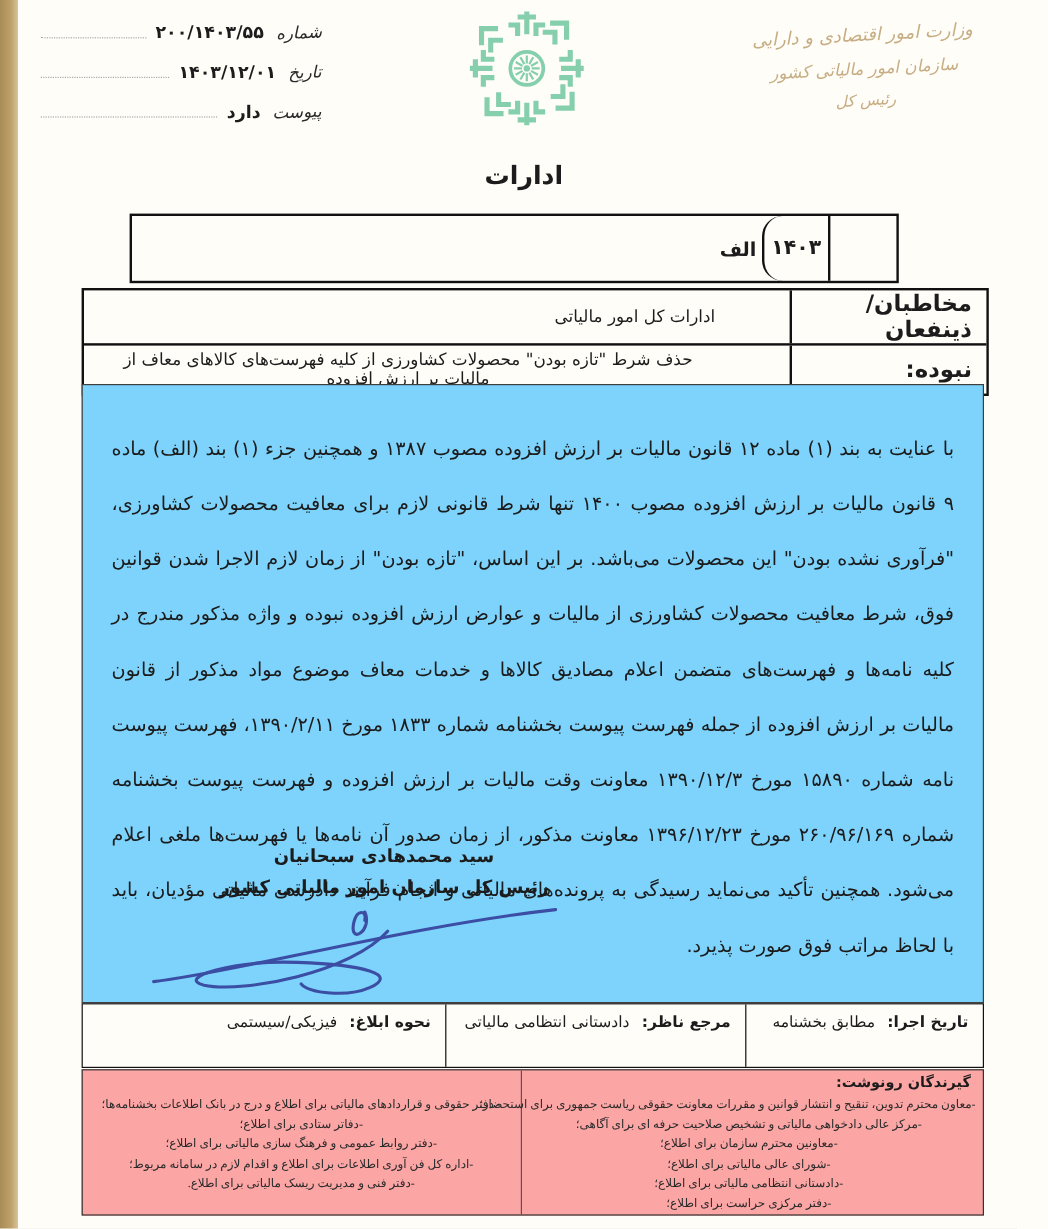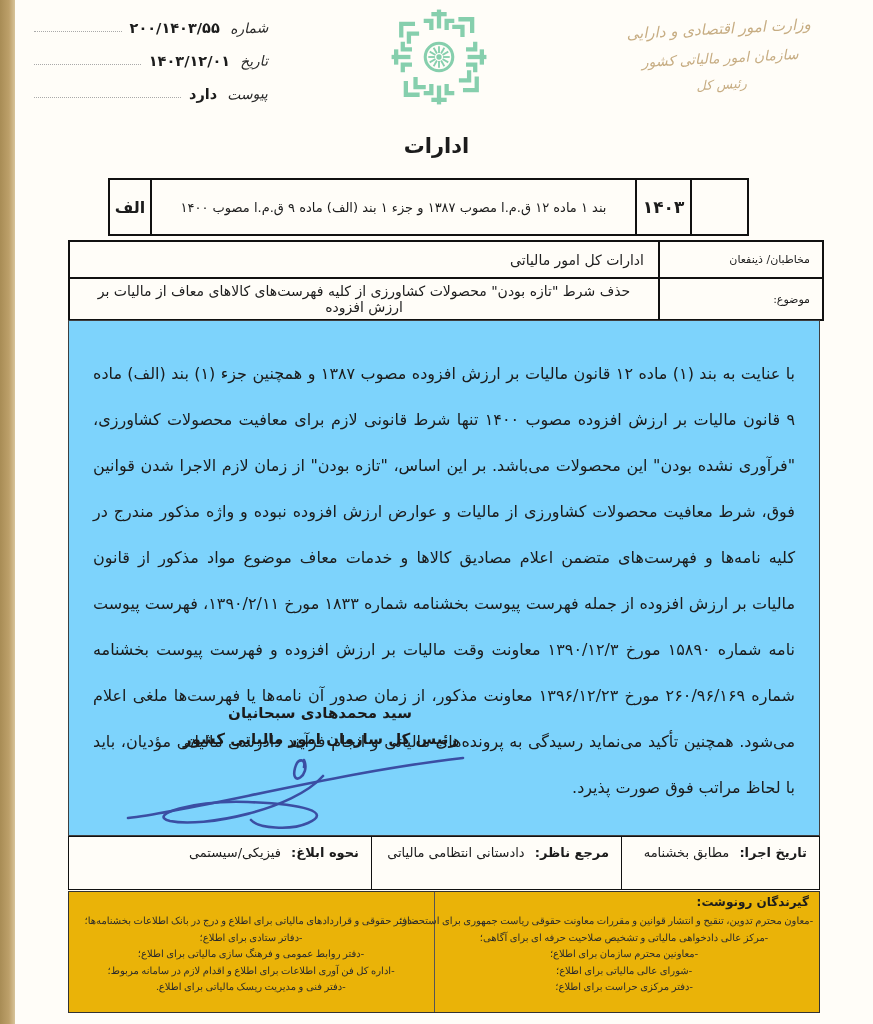--- a/index.html
+++ b/index.html
@@ -24,29 +24,29 @@
   .letterhead .lh3{font-size:13px;font-style:italic;line-height:26px;}
   
   .doc-title{position:absolute;top:134px;left:0;width:100%;text-align:center;
     font-size:21px;font-weight:bold;}
   
   .class-table{position:absolute;left:108px;top:178px;width:637px;height:54px;
     display:flex;direction:rtl;border:2px solid #111;background:#fffdf8;}
   .class-cell{border-left:2px solid #111;display:flex;align-items:center;justify-content:center;}
   .class-cell:last-child{border-left:none;}
   .cell-empty{width:55px;}
-  .cell-year{width:53px;font-weight:bold;font-size:17px;}
+  .cell-year{width:53px;font-weight:bold;font-size:17px;border-radius:17px;}
   .cell-basis{flex:1;font-size:13px;padding:0 10px;text-align:center;}
   .cell-cat{width:40px;font-weight:bold;font-size:16px;}
   
   .info-table{position:absolute;left:68px;top:240px;width:752px;border:2px solid #111;background:#fffdf8;}
   .info-row{display:flex;direction:rtl;min-height:35px;border-bottom:2px solid #111;}
   .info-row:last-child{border-bottom:none;min-height:40px;}
   .info-label{width:150px;border-left:2px solid #111;display:flex;align-items:center;
-    padding-right:12px;font-weight:normal;font-size:11px;}
+    padding-right:12px;font-weight:bold;font-size:19px;margin-left:48px;}
   .info-value{flex:1;display:flex;align-items:center;font-weight:normal;font-size:14px;padding:4px 14px;}
   .info-value.centered{justify-content:center;text-align:center;}
   
   .body-box{position:absolute;left:68px;top:320px;width:752px;height:516px;
     border:1.5px solid #3f3f3f;background:#7dd3fc;box-sizing:border-box;}
   .body-text{direction:rtl;text-align:justify;font-size:16px;line-height:46px;
     padding:30px 24px 0 24px;color:#1b1b1b;}
   
   .sig-block{position:absolute;left:150px;top:700px;width:340px;text-align:center;}
   .sig-name{font-weight:bold;font-size:15px;line-height:26px;}
@@ -57,21 +57,21 @@
     display:flex;direction:rtl;border:1.5px solid #111;box-sizing:border-box;background:#fffdf8;}
   .footer-cell{border-left:1.5px solid #111;padding:8px 12px 0 6px;font-size:13px;direction:rtl;}
   .footer-cell:last-child{border-left:none;}
   .fc-exec{width:198px;box-sizing:border-box;}
   .fc-sup{width:250px;box-sizing:border-box;}
   .fc-not{flex:1;}
   .footer-label{font-weight:bold;}
   .footer-value{margin-right:6px;}
   
   .recipients-box{position:absolute;left:68px;top:891px;width:752px;height:122px;
-    border:1.5px solid #333;box-sizing:border-box;background:#eab308;}
+    border:1.5px solid #333;box-sizing:border-box;background:#fca5a5;}
   .rec-header{position:absolute;top:3px;right:10px;font-weight:bold;font-size:12px;}
   .rec-divider{position:absolute;left:365px;top:0;bottom:0;width:1px;background:#555;}
   .rec-col{position:absolute;top:21px;font-size:10px;line-height:16.5px;text-align:center;direction:rtl;color:#2b2b2b;}
   .rec-col-right{right:6px;width:378px;}
   .rec-col-left{left:4px;width:356px;}
   .rec-item{white-space:nowrap;overflow:visible;font-family:Liberation Serif, serif;}
 </style>
 </head>
 <body>
 
@@ -141,31 +141,30 @@
     <div class="lh1">وزارت امور اقتصادی و دارایی</div>
     <div class="lh2">سازمان امور مالیاتی کشور</div>
     <div class="lh3">رئیس کل</div>
   </div>
 
   <div class="doc-title">ادارات</div>
 
   <div class="class-table">
     <div class="class-cell cell-empty"></div>
     <div class="class-cell cell-year">۱۴۰۳</div>
-    <div class="class-cell cell-basis">بند ۱ ماده ۱۲ ق.م.ا مصوب ۱۳۸۷ و جزء ۱ بند (الف) ماده ۹ ق.م.ا مصوب ۱۴۰۰</div>
     <div class="class-cell cell-cat">الف</div>
   </div>
 
   <div class="info-table">
     <div class="info-row">
       <div class="info-label">مخاطبان/ ذینفعان</div>
       <div class="info-value">ادارات کل امور مالیاتی</div>
     </div>
     <div class="info-row">
-      <div class="info-label">موضوع:</div>
+      <div class="info-label">نبوده:</div>
       <div class="info-value centered">حذف شرط "تازه بودن" محصولات کشاورزی از کلیه فهرست‌های کالاهای معاف از مالیات بر ارزش افزوده</div>
     </div>
   </div>
 
   <div class="body-box">
     <div class="body-text">با عنایت به بند (۱) ماده ۱۲ قانون مالیات بر ارزش افزوده مصوب ۱۳۸۷ و همچنین جزء (۱) بند (الف) ماده ۹ قانون مالیات بر ارزش افزوده مصوب ۱۴۰۰ تنها شرط قانونی لازم برای معافیت محصولات کشاورزی، "فرآوری نشده بودن" این محصولات می‌باشد. بر این اساس، "تازه بودن" از زمان لازم الاجرا شدن قوانین فوق، شرط معافیت محصولات کشاورزی از مالیات و عوارض ارزش افزوده نبوده و واژه مذکور مندرج در کلیه نامه‌ها و فهرست‌های متضمن اعلام مصادیق کالاها و خدمات معاف موضوع مواد مذکور از قانون مالیات بر ارزش افزوده از جمله فهرست پیوست بخشنامه شماره ۱۸۳۳ مورخ ۱۳۹۰/۲/۱۱، فهرست پیوست نامه شماره ۱۵۸۹۰ مورخ ۱۳۹۰/۱۲/۳ معاونت وقت مالیات بر ارزش افزوده و فهرست پیوست بخشنامه شماره ۲۶۰/۹۶/۱۶۹ مورخ ۱۳۹۶/۱۲/۲۳ معاونت مذکور، از زمان صدور آن نامه‌ها یا فهرست‌ها ملغی اعلام می‌شود. همچنین تأکید می‌نماید رسیدگی به پرونده‌های مالیاتی و انجام فرآیند دادرسی مالیاتی مؤدیان، باید با لحاظ مراتب فوق صورت پذیرد.</div>
   </div>
 
   <div class="sig-block">
     <div class="sig-name">سید محمدهادی سبحانیان</div>
@@ -197,20 +196,21 @@
   </div>
 
   <div class="recipients-box">
     <div class="rec-header">گیرندگان رونوشت:</div>
     <div class="rec-divider"></div>
     <div class="rec-col rec-col-right">
       <div class="rec-item">-معاون محترم تدوین، تنقیح و انتشار قوانین و مقررات معاونت حقوقی ریاست جمهوری برای استحضار؛</div>
       <div class="rec-item">-مرکز عالی دادخواهی مالیاتی و تشخیص صلاحیت حرفه ای برای آگاهی؛</div>
       <div class="rec-item">-معاونین محترم سازمان برای اطلاع؛</div>
       <div class="rec-item">-شورای عالی مالیاتی برای اطلاع؛</div>
+      <div class="rec-item">-دادستانی انتظامی مالیاتی برای اطلاع؛</div>
       <div class="rec-item">-دفتر مرکزی حراست برای اطلاع؛</div>
     </div>
     <div class="rec-col rec-col-left">
       <div class="rec-item">- دفتر حقوقی و قراردادهای مالیاتی برای اطلاع و درج در بانک اطلاعات بخشنامه‌ها؛</div>
       <div class="rec-item">-دفاتر ستادی برای اطلاع؛</div>
       <div class="rec-item">-دفتر روابط عمومی و فرهنگ سازی مالیاتی برای اطلاع؛</div>
       <div class="rec-item">-اداره کل فن آوری اطلاعات برای اطلاع و اقدام لازم در سامانه مربوط؛</div>
       <div class="rec-item">-دفتر فنی و مدیریت ریسک مالیاتی برای اطلاع.</div>
     </div>
   </div>

